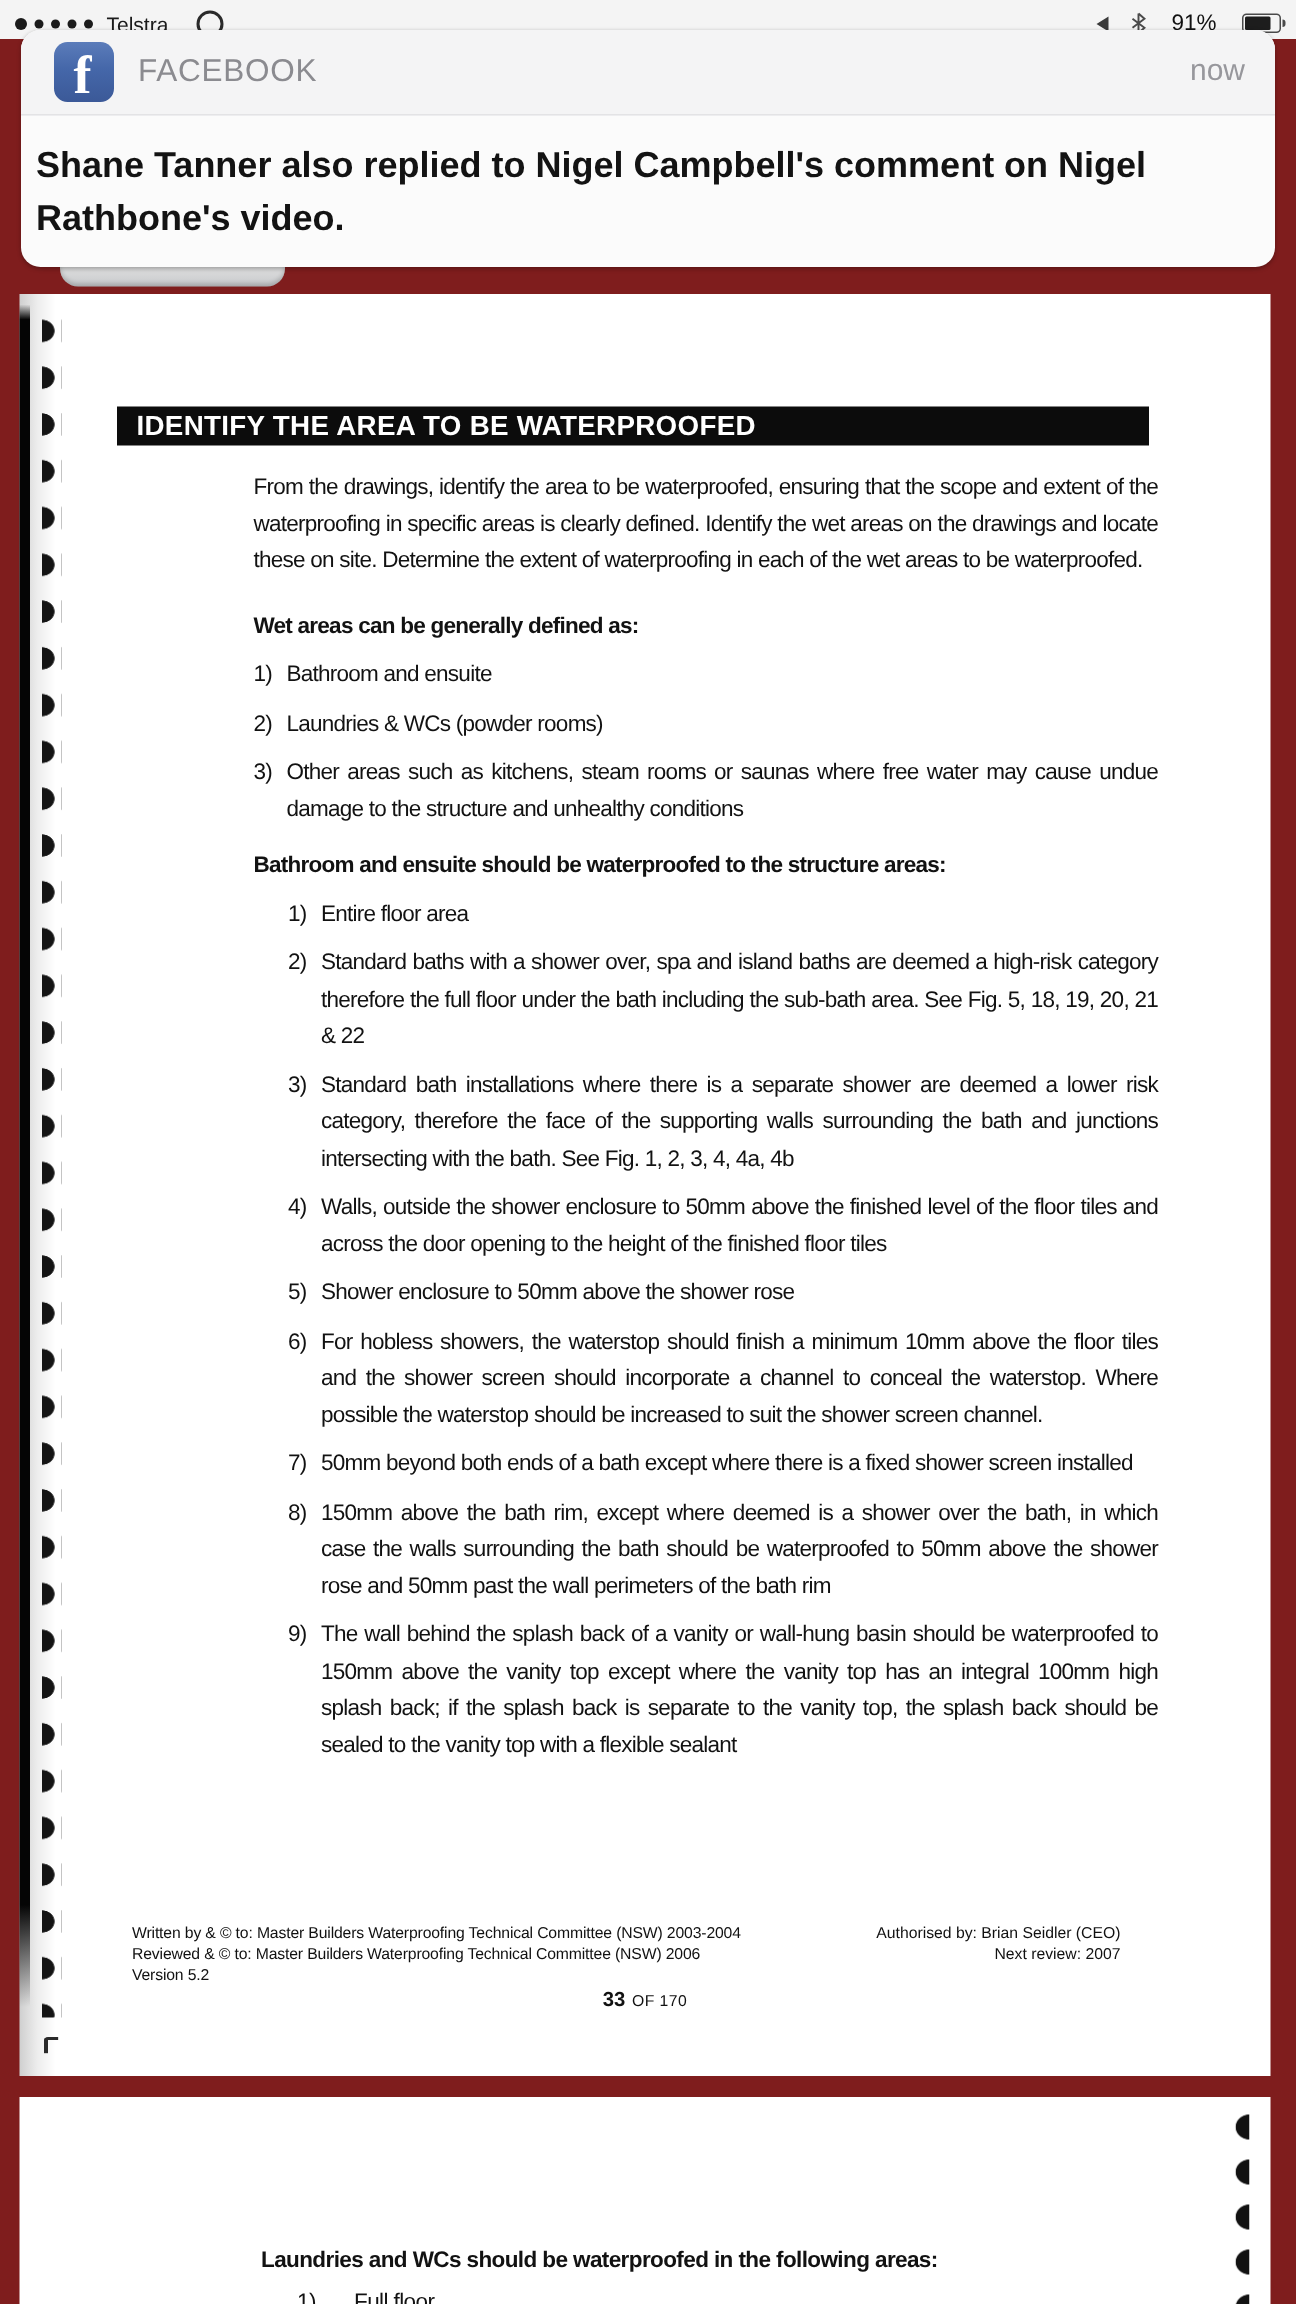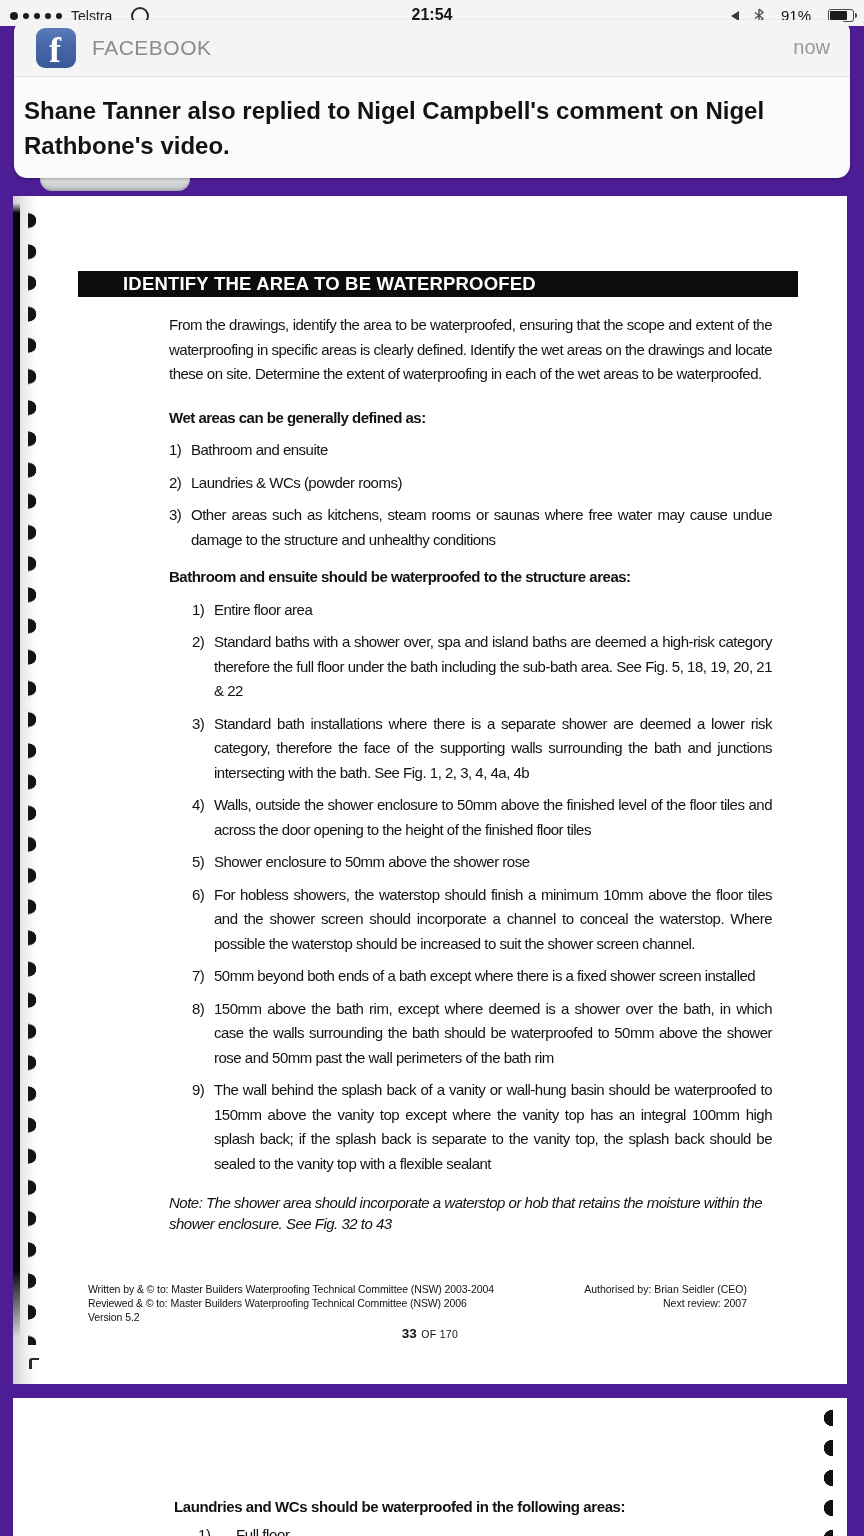--- a/index.html
+++ b/index.html
@@ -1,18 +1,18 @@
 <!DOCTYPE html>
 <html><head>
 <meta charset="utf-8">
 <style>
   html,body{margin:0;padding:0;}
   body{width:864px;height:1536px;overflow:hidden;background:#7d7d7d;
        font-family:"Liberation Sans", sans-serif;}
-  .screen{position:relative;width:864px;height:1536px;background:#4c1d95;overflow:hidden;}
+  .screen{position:relative;width:864px;height:1536px;background:#7f1d1d;overflow:hidden;}
 
   
   .statusbar{position:absolute;left:0;top:0;width:864px;height:26px;background:#f4f4f4;z-index:1;color:#161616;}
   .sb-left{position:absolute;left:10px;top:7px;display:flex;align-items:center;gap:5px;}
   .dot{width:6px;height:6px;border-radius:50%;background:#1b1b1b;}
   .dot.big{width:8px;height:8px;}
   .carrier{font-size:14px;margin-left:4px;color:#1b1b1b;}
   .lockcircle{width:14px;height:14px;border:2.5px solid #2a2a2a;border-radius:50%;margin-left:14px;}
   .sb-time{position:absolute;left:0;right:0;top:6px;text-align:center;font-size:16px;font-weight:600;}
   .sb-right{position:absolute;right:10px;top:7px;display:flex;align-items:center;gap:17px;}
@@ -44,21 +44,21 @@
          background:linear-gradient(180deg,rgba(5,5,5,0) 0,#050505 10px,#050505 94%,rgba(5,5,5,0));}
   .holes-left{position:absolute;left:15px;top:9px;width:13px;height:1140px;
          background-image:radial-gradient(ellipse 9px 8px at 0% 50%, #141414 90%, rgba(0,0,0,0) 95%);
          background-size:13px 31.2px;background-repeat:repeat-y;}
   .curl{position:absolute;left:16px;top:1162px;width:7px;height:9px;
         border-left:3px solid #2a2a2a;border-top:2px solid #2a2a2a;border-radius:3px 0 0 0;}
   .holes-right{position:absolute;right:14px;top:5px;width:15px;height:140px;
          background-image:radial-gradient(ellipse 10px 9px at 100% 50%, #121212 90%, rgba(0,0,0,0) 95%);
          background-size:15px 30px;background-repeat:repeat-y;}
 
-  .h-bar{position:absolute;left:65px;top:75px;width:688px;height:26px;background:#0c0c0c;padding-left:32px;}
+  .h-bar{position:absolute;left:65px;top:75px;width:688px;height:26px;background:#0c0c0c;}
   .h-bar span{display:block;padding-left:13px;line-height:26px;font-size:18.5px;font-weight:bold;color:#fff;letter-spacing:.2px;}
 
   .doc{position:absolute;left:156px;top:117px;width:603px;color:#121212;
        font-size:15px;line-height:24.5px;letter-spacing:-0.5px;}
   .para{text-align:justify;}
   .bold-head{font-weight:bold;margin-top:19px;}
   .li{display:flex;margin-top:8px;}
   .li .num{flex:none;width:22px;}
   .li .txt{flex:1;text-align:justify;}
   .indent .num{margin-left:23px;}
@@ -83,21 +83,20 @@
   <div class="statusbar">
     <div class="sb-left">
       <span class="dot big"></span>
       <span class="dot"></span>
       <span class="dot"></span>
       <span class="dot"></span>
       <span class="dot"></span>
       <span class="carrier">Telstra</span>
       <span class="lockcircle"></span>
     </div>
-    <div class="sb-time">21:54</div>
     <div class="sb-right">
       <span class="tri"></span>
       <svg width="10" height="15" viewBox="0 0 10 15">
         <path d="M5 1 L5 14 M5 1 L9 4.5 L1 10.5 M5 14 L9 10.5 L1 4.5" stroke="#4a4a4a" stroke-width="1.3" fill="none"></path>
       </svg>
       <span class="pct">91%</span>
       <span class="battery">
         <span class="fill"></span>
           <span class="nub"></span>
       </span>
@@ -175,21 +174,20 @@
       </div>
       <div class="li indent">
         <span class="num">8)</span>
         <div class="txt">150mm above the bath rim, except where deemed is a shower over the bath, in which case the walls surrounding the bath should be waterproofed to 50mm above the shower rose and 50mm past the wall perimeters of the bath rim</div>
       </div>
       <div class="li indent">
         <span class="num">9)</span>
         <div class="txt">The wall behind the splash back of a vanity or wall-hung basin should be waterproofed to 150mm above the vanity top except where the vanity top has an integral 100mm high splash back; if the splash back is separate to the vanity top, the splash back should be sealed to the vanity top with a flexible sealant</div>
       </div>
 
-      <div class="note">Note: The shower area should incorporate a waterstop or hob that retains the moisture within the shower enclosure. See Fig. 32 to 43</div>
     </div>
 
     <div class="footer-left">
       <div>Written by &amp; © to: Master Builders Waterproofing Technical Committee (NSW) 2003-2004</div>
       <div>Reviewed &amp; © to: Master Builders Waterproofing Technical Committee (NSW) 2006</div>
       <div>Version 5.2</div>
     </div>
     <div class="footer-right">
       <div>Authorised by: Brian Seidler (CEO)</div>
       <div>Next review: 2007</div>

